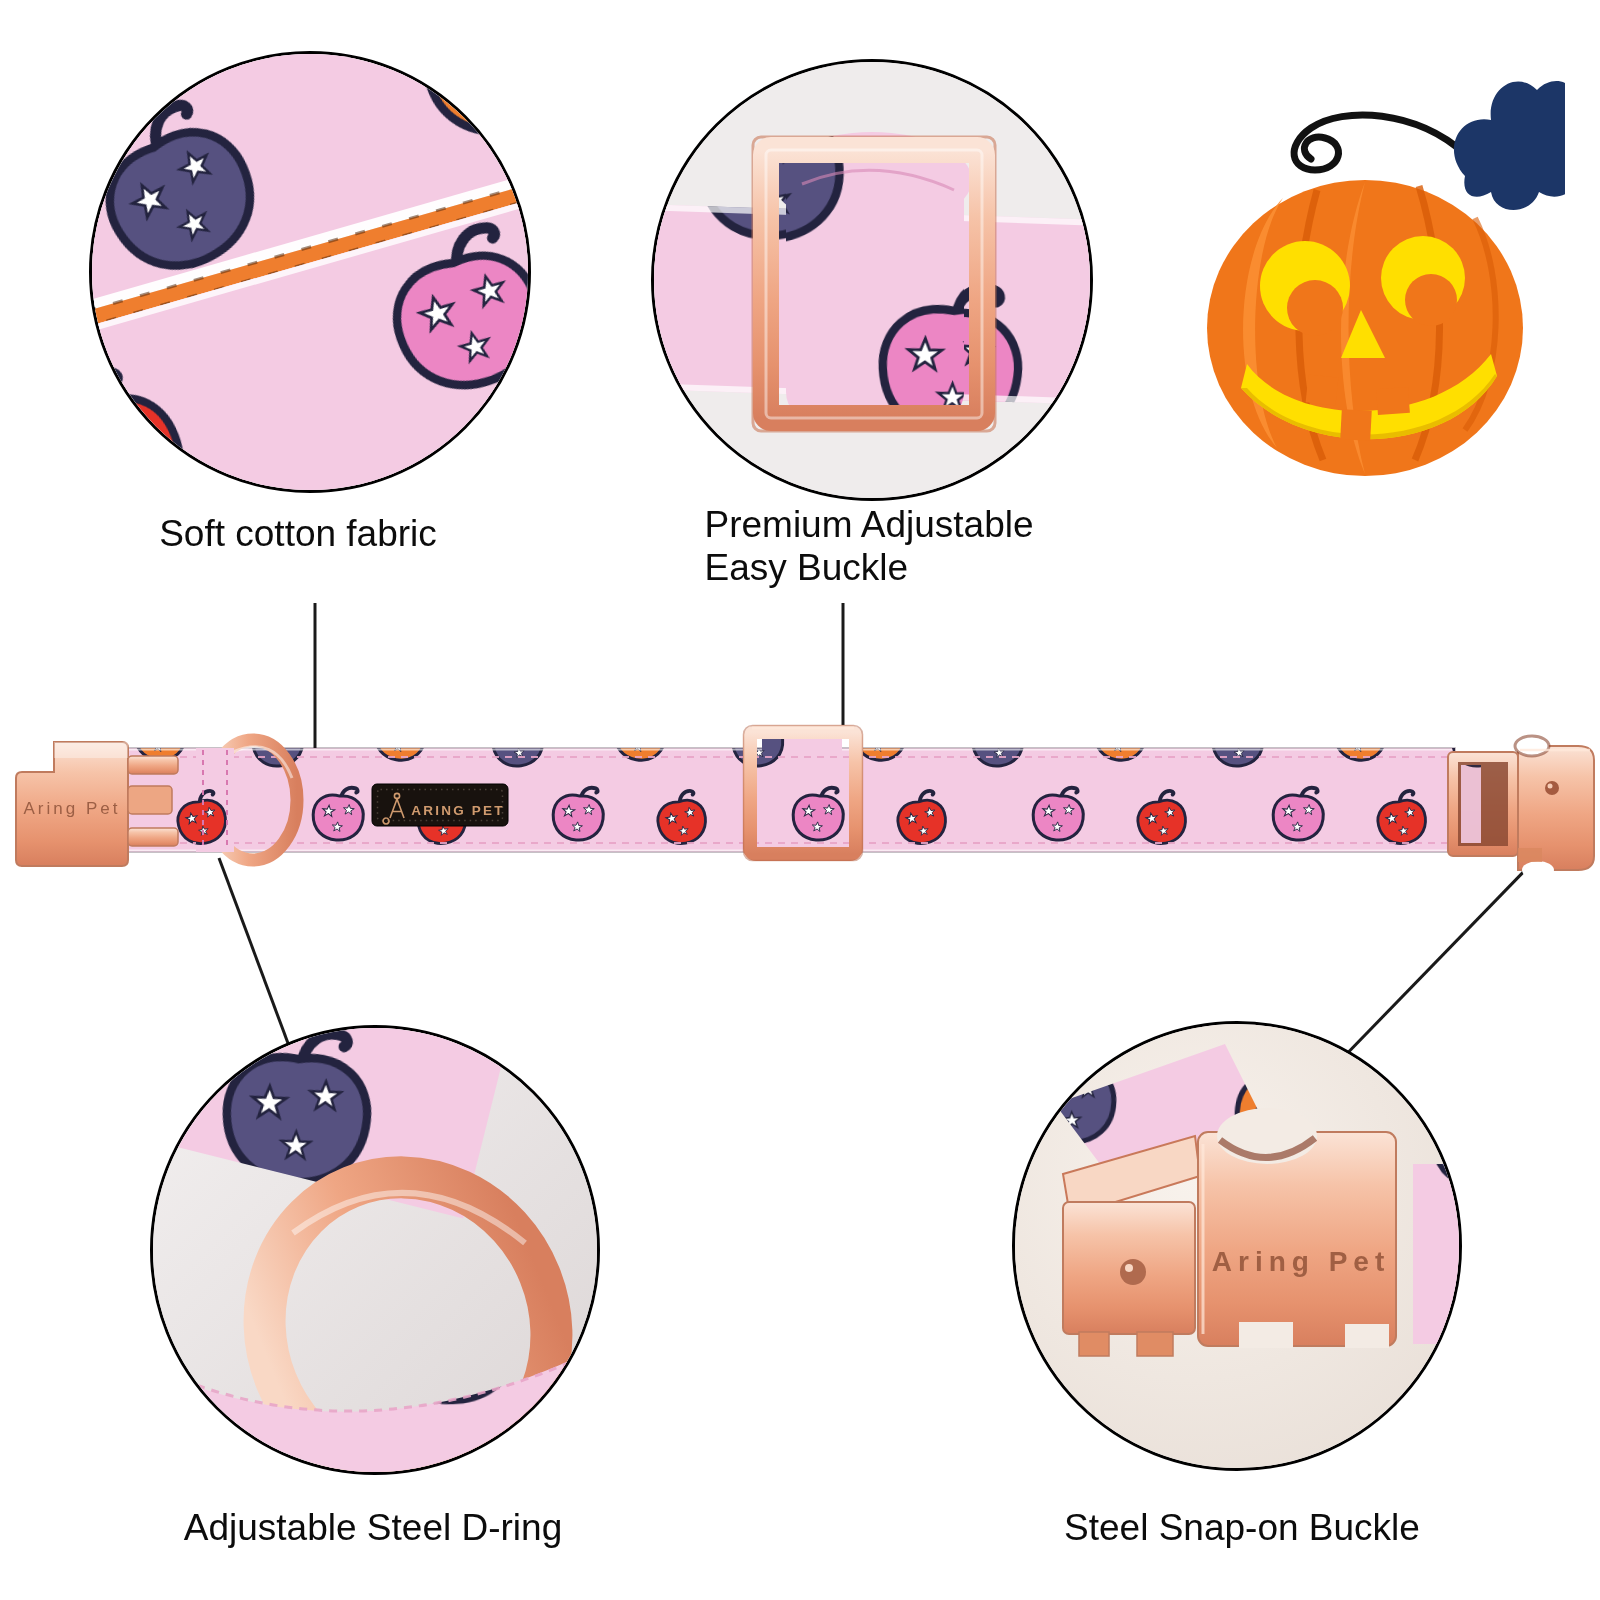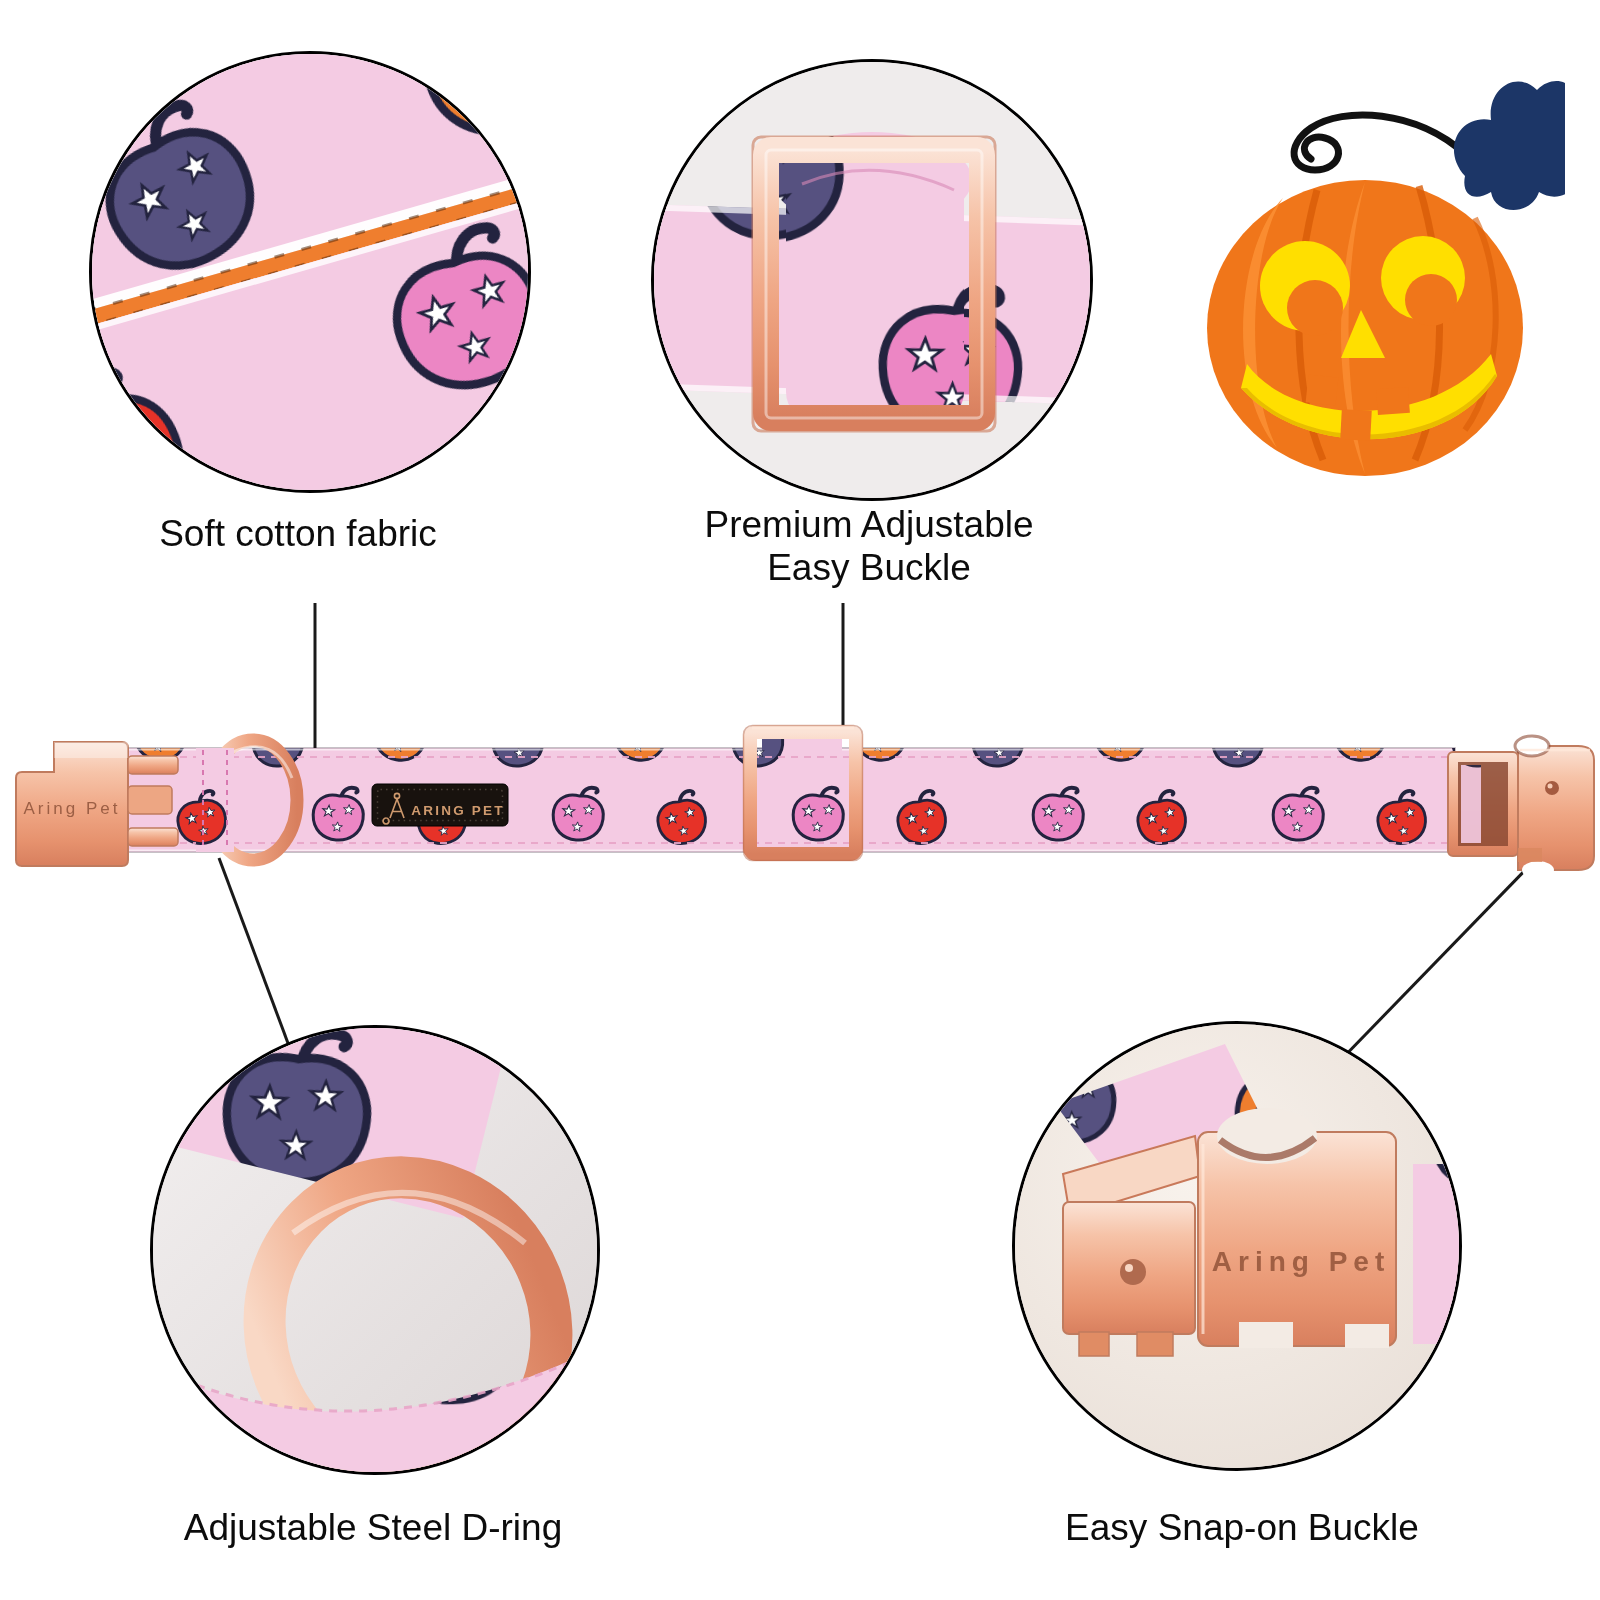--- a/index.html
+++ b/index.html
@@ -3,21 +3,21 @@
 <meta charset="utf-8">
 <style>
   html,body{margin:0;padding:0}
   body{
     width:1600px;height:1600px;position:relative;overflow:hidden;
     background:#ffffff;font-family:"Liberation Sans",sans-serif;
   }
   .caption{
     position:absolute;transform:translateX(-50%);
     font-size:37px;line-height:43px;color:var(--caption-black,#0c0c0c);
-    white-space:nowrap;text-align:center;z-index:4;
+    white-space:nowrap;text-align:left;z-index:4;
   }
   .circle{
     position:absolute;border:3px solid #000;border-radius:50%;
     overflow:hidden;background:#eceaea;z-index:3;
   }
   .circle svg{display:block}
   #leader-lines{position:absolute;left:0;top:0;z-index:1}
   #collar-svg{position:absolute;left:0;top:700px;z-index:2}
   #pumpkin-art{position:absolute;left:1165px;top:58px;z-index:2}
 </style>
@@ -153,21 +153,21 @@
   <span>Soft cotton fabric</span>
 </div>
 <div class="caption" style="left:869px;top:503px">
   <div>Premium Adjustable</div>
   <div>Easy Buckle</div>
 </div>
 <div class="caption" style="left:373px;top:1506px">
   <span>Adjustable Steel D-ring</span>
 </div>
 <div class="caption" style="left:1242px;top:1506px">
-  <span>Easy Snap-on Buckle</span>
+  <span>Steel Snap-on Buckle</span>
 </div>
 
 <svg id="collar-svg" width="1600" height="190" viewBox="0 0 1600 190">
 
   <g>
     <rect x="125" y="48" width="1330" height="104" fill="url(#fab)" stroke="rgba(40,20,40,0.35)" stroke-width="1.5"></rect>
     <line x1="128" y1="57" x2="1452" y2="57" stroke="#e8a5c8" stroke-width="2" stroke-dasharray="7 6" opacity="0.9"></line>
     <line x1="128" y1="143" x2="1452" y2="143" stroke="#e8a5c8" stroke-width="2" stroke-dasharray="7 6" opacity="0.9"></line>
     <line x1="128" y1="49.5" x2="1452" y2="49.5" stroke="#ffffff" stroke-width="2" opacity="0.6"></line>
     <line x1="128" y1="150.5" x2="1452" y2="150.5" stroke="#ffffff" stroke-width="2" opacity="0.6"></line>

